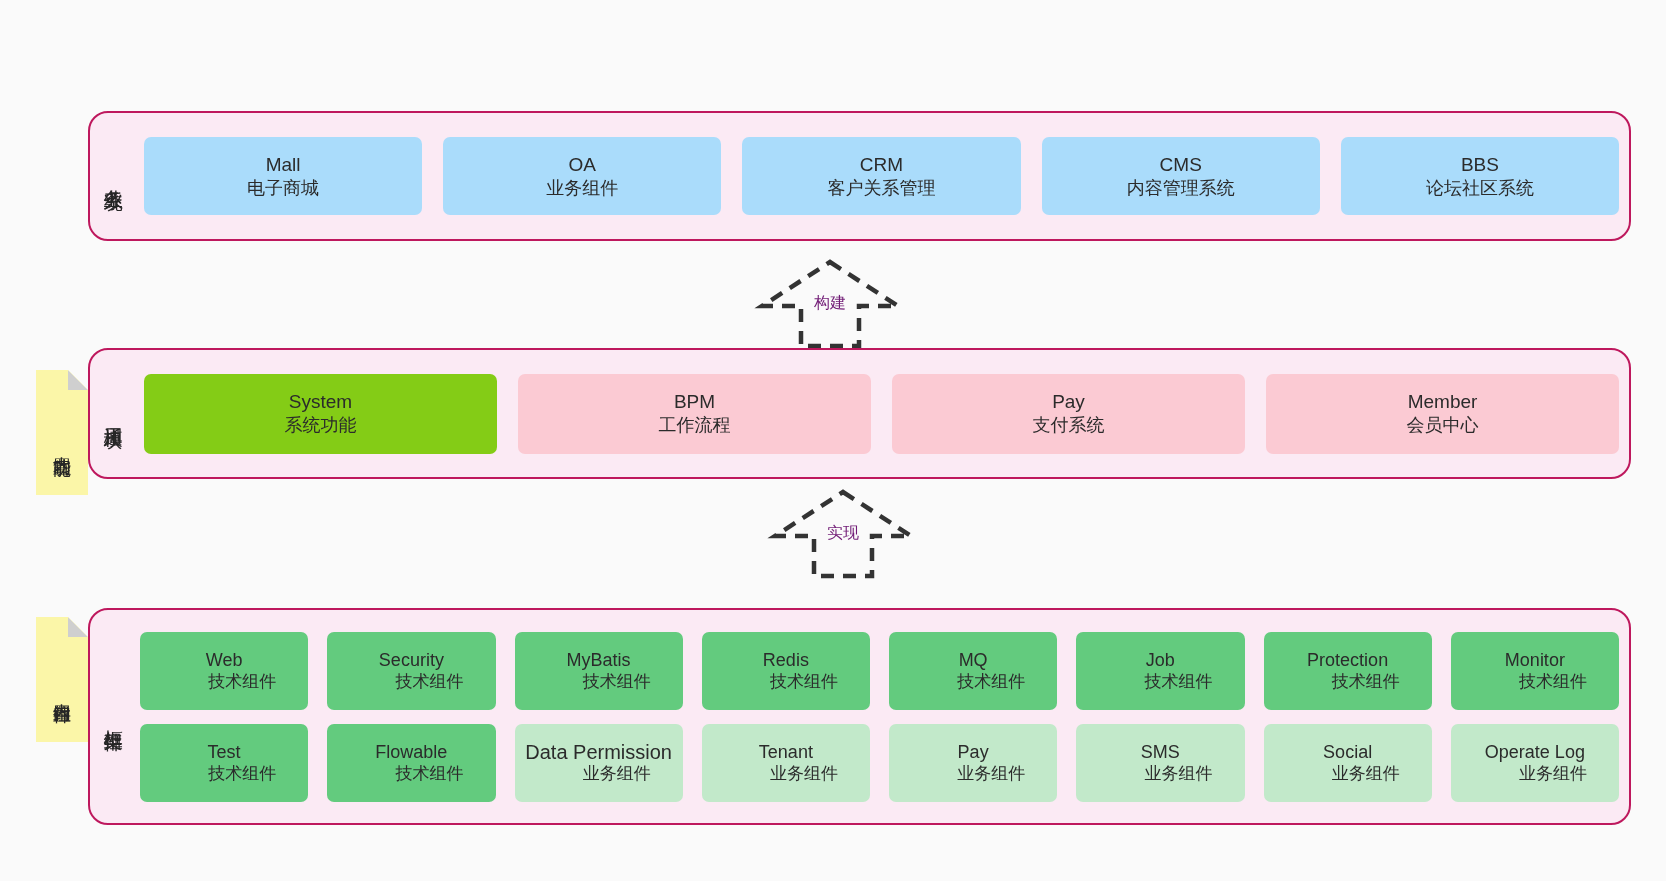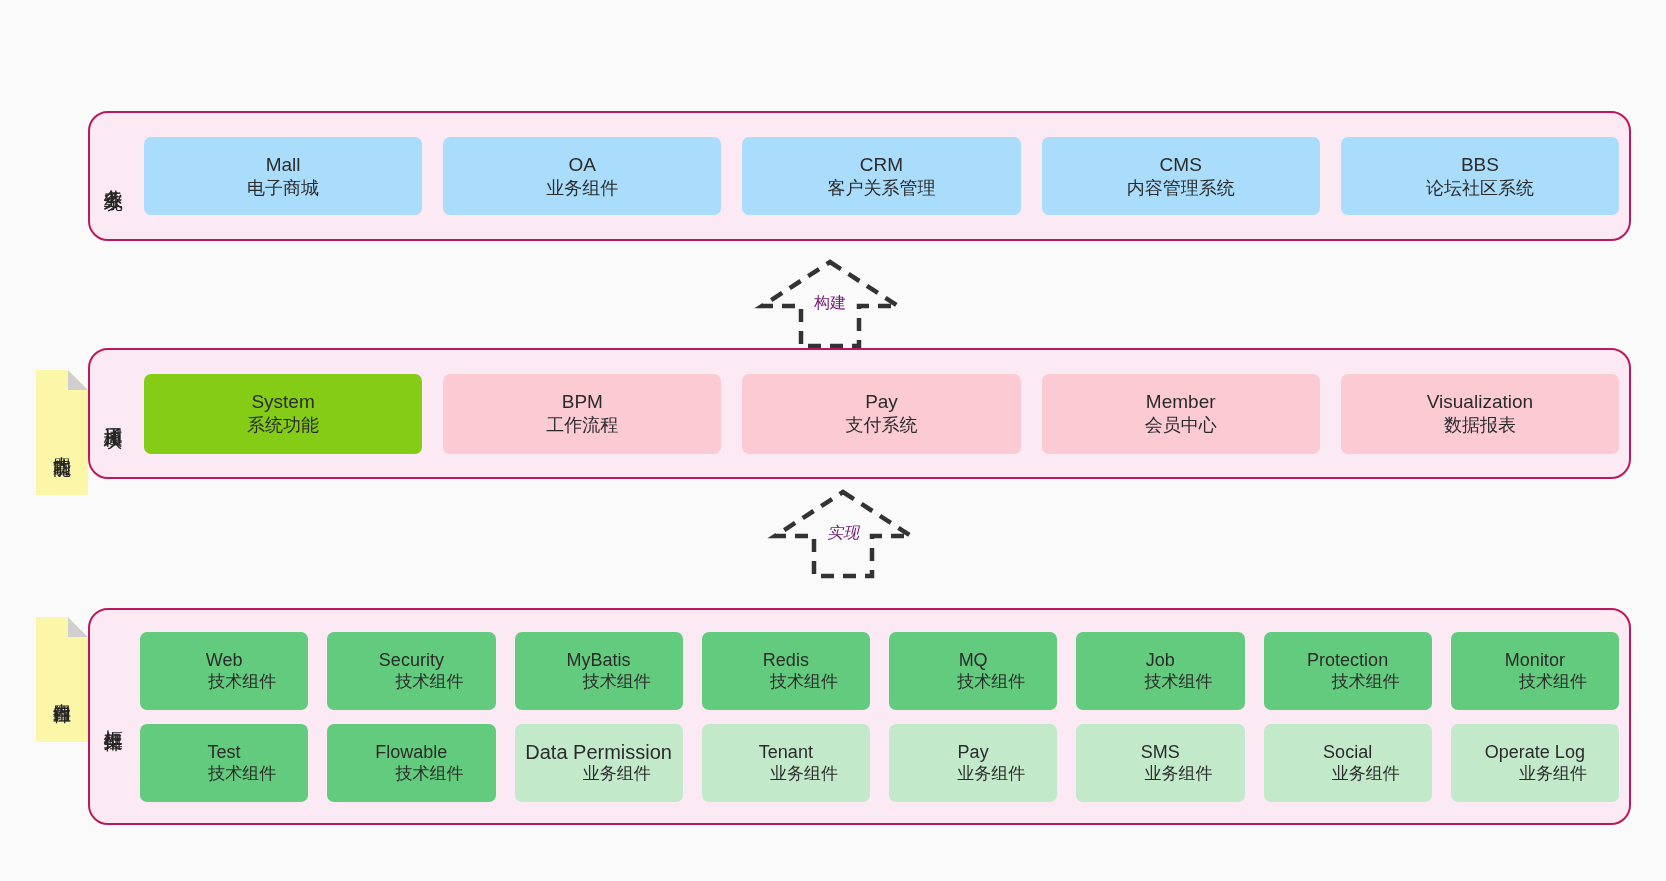--- a/index.html
+++ b/index.html
@@ -120,21 +120,21 @@
     left:0;right:0;
     text-align:center;
     font-size:16px;
     color:#701a75;
     background:transparent;
     pointer-events:none;
   }
   #arrow1{left:755px;top:258px;width:150px;height:90px;}
   #arrow1 .alabel{top:35px;}
   #arrow2{left:768px;top:488px;width:150px;height:90px;}
-  #arrow2 .alabel{top:35px;font-style:italic;}
+  #arrow2 .alabel{top:35px;}
 </style>
 </head>
 <body>
 
 <div class="canvas">
 
   <div class="layer" id="layer1">
     <div class="layer-title">业务系统</div>
     <div class="layer-body">
       <div class="node biz">
@@ -179,24 +179,20 @@
         <span class="cn">工作流程</span>
       </div>
       <div class="node mod light">
         <span class="en">Pay</span>
         <span class="cn">支付系统</span>
       </div>
       <div class="node mod light">
         <span class="en">Member</span>
         <span class="cn">会员中心</span>
       </div>
-      <div class="node mod light">
-        <span class="en">Visualization</span>
-        <span class="cn">数据报表</span>
-      </div>
     </div>
   </div>
 
   <div class="arrow" id="arrow2">
     <svg width="150" height="90" viewBox="0 0 150 90">
       <path d="M75 4 L143 48 L104 48 L104 88 L46 88 L46 48 L7 48 Z" fill="#fafafa" stroke="#333333" stroke-width="4.5" stroke-dasharray="13,9" stroke-linejoin="miter"></path>
     </svg>
     <div class="alabel">实现</div>
   </div>
 

